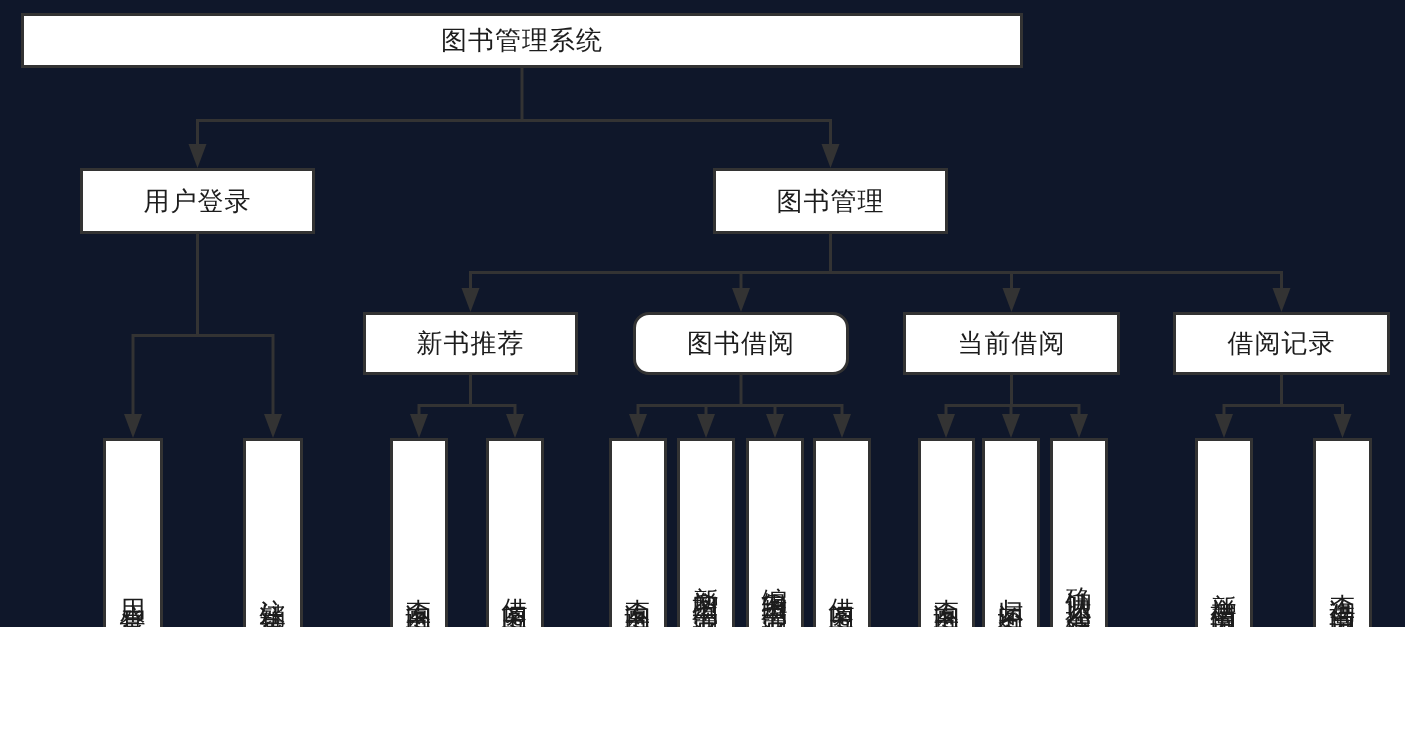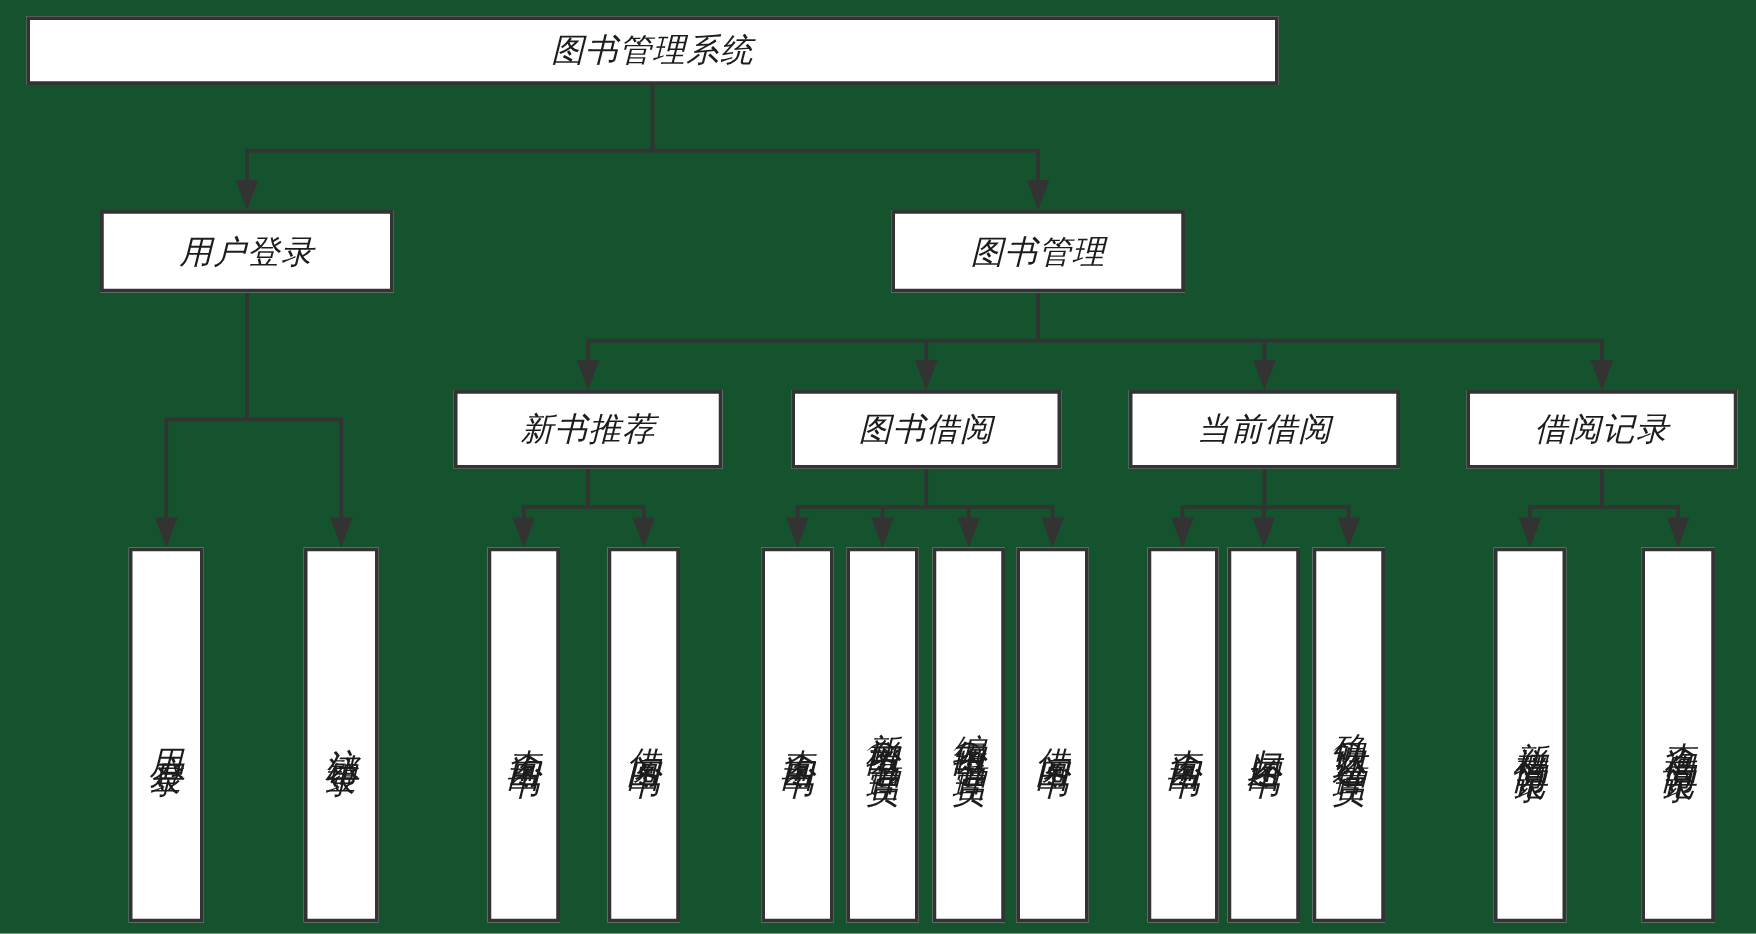--- a/index.html
+++ b/index.html
@@ -1,24 +1,23 @@
 <!DOCTYPE html>
 <html><head>
 <meta charset="utf-8">
 <style>
   html, body { margin: 0; padding: 0; background: #ffffff; }
   #canvas {
     position: relative;
     width: 1405px;
-    height: 747px;
-    background: #14532d;
+    height: 627px;
+    background: #0f172a;
     font-family: "Liberation Sans", sans-serif;
     color: #1c1c1c;
     overflow: hidden;
-    font-style: italic;
   }
   #connectors {
     position: absolute;
     left: 0; top: 0;
     width: 1405px; height: 747px;
     z-index: 0;
   }
   .node {
     position: absolute;
     box-sizing: border-box;
@@ -41,21 +40,21 @@
     text-align: center;
     letter-spacing: 5px;
   }
   
   #n-root  { left: 21px;  top: 13px;  width: 1002px; height: 55px; line-height: 49px; }
   
   #n-login { left: 80px;  top: 168px; width: 235px; height: 66px; line-height: 60px; }
   #n-mgmt  { left: 713px; top: 168px; width: 235px; height: 66px; line-height: 60px; }
   
   #n-rec   { left: 363px;  top: 312px; width: 215px; height: 63px; line-height: 57px; }
-  #n-bb    { left: 633px;  top: 312px; width: 216px; height: 63px; line-height: 57px; }
+  #n-bb    { left: 633px;  top: 312px; width: 216px; height: 63px; line-height: 57px; border-radius: 16px; }
   #n-cb    { left: 903px;  top: 312px; width: 217px; height: 63px; line-height: 57px; }
   #n-br    { left: 1173px; top: 312px; width: 217px; height: 63px; line-height: 57px; }
   
   #l1  { left: 103px;  width: 60px; line-height: 54px; }
   #l2  { left: 243px;  width: 60px; line-height: 54px; }
   #l3  { left: 390px;  width: 58px; line-height: 52px; }
   #l4  { left: 486px;  width: 58px; line-height: 52px; }
   #l5  { left: 609px;  width: 58px; line-height: 52px; }
   #l6  { left: 677px;  width: 58px; line-height: 52px; }
   #l7  { left: 746px;  width: 58px; line-height: 52px; }

